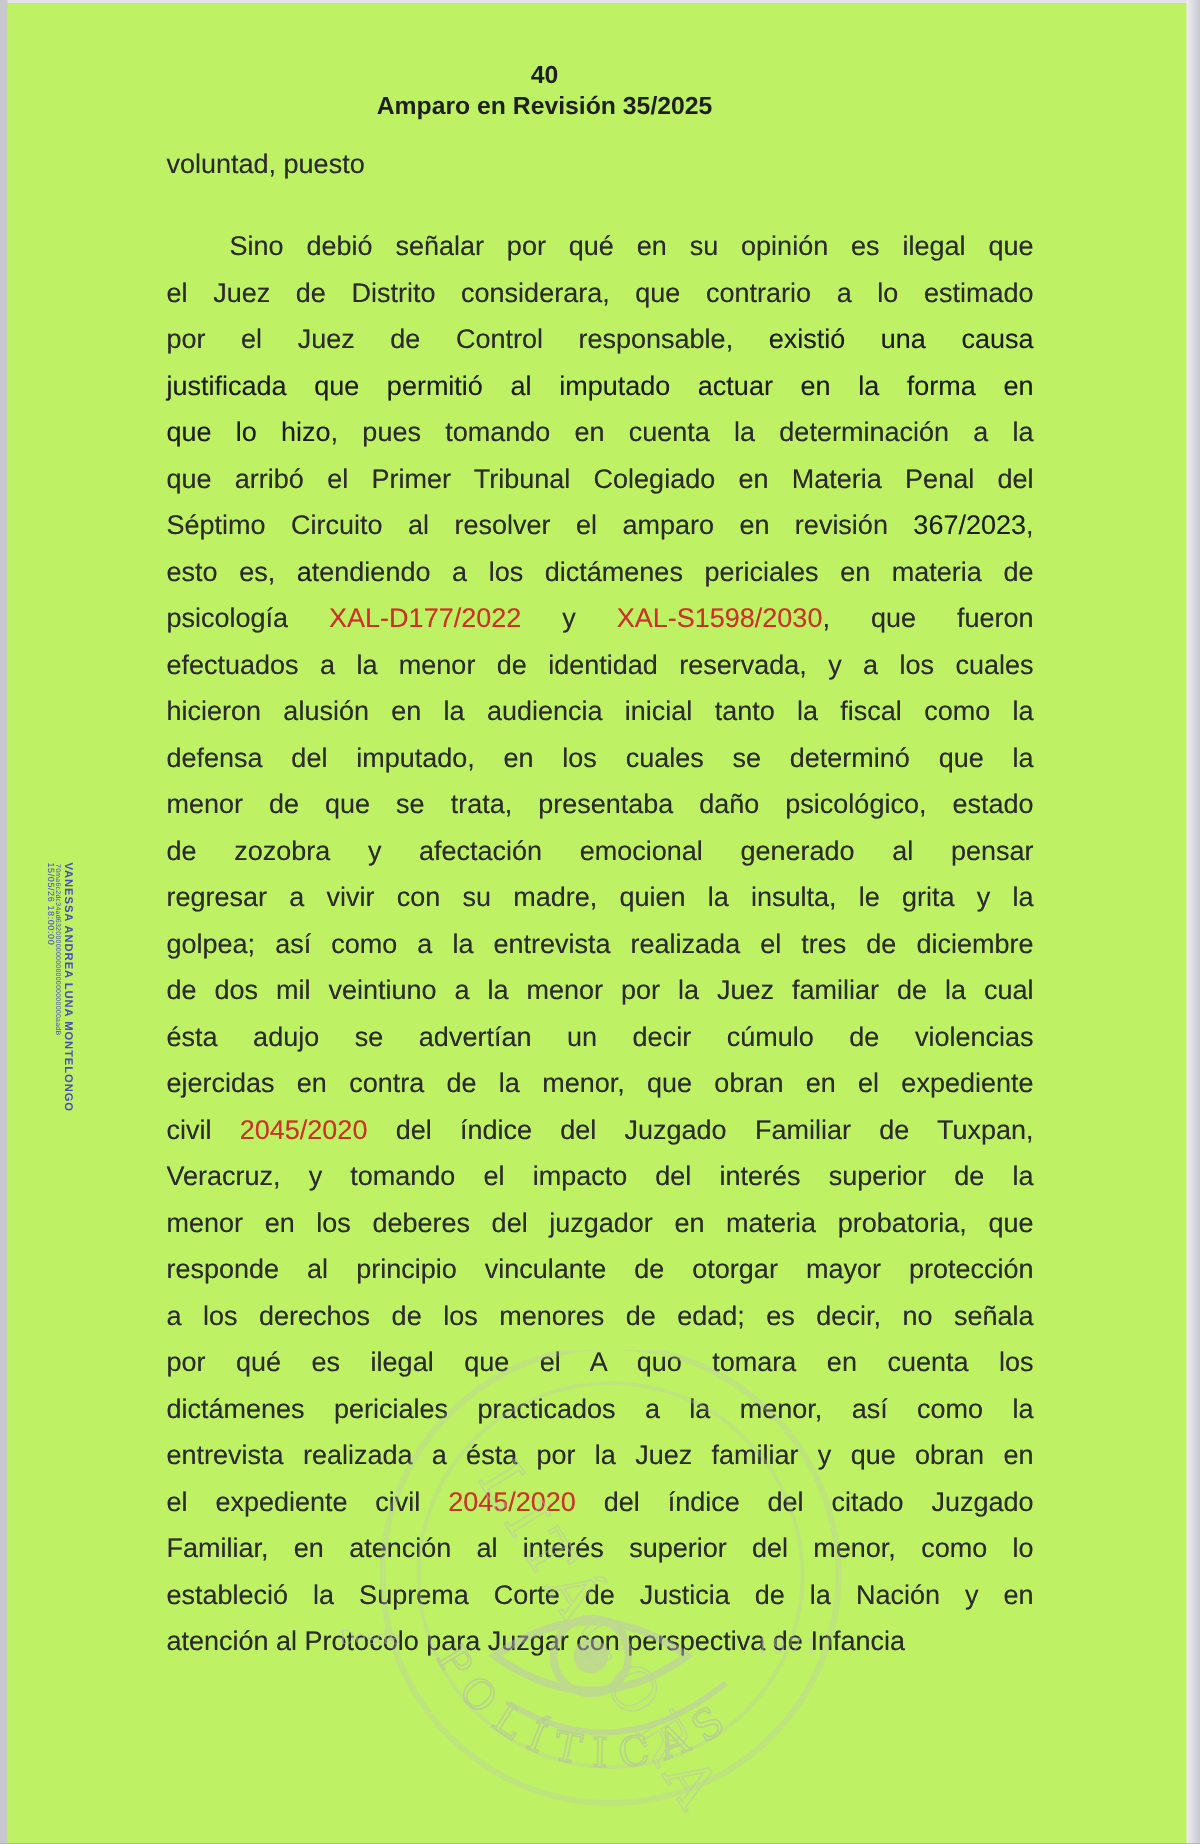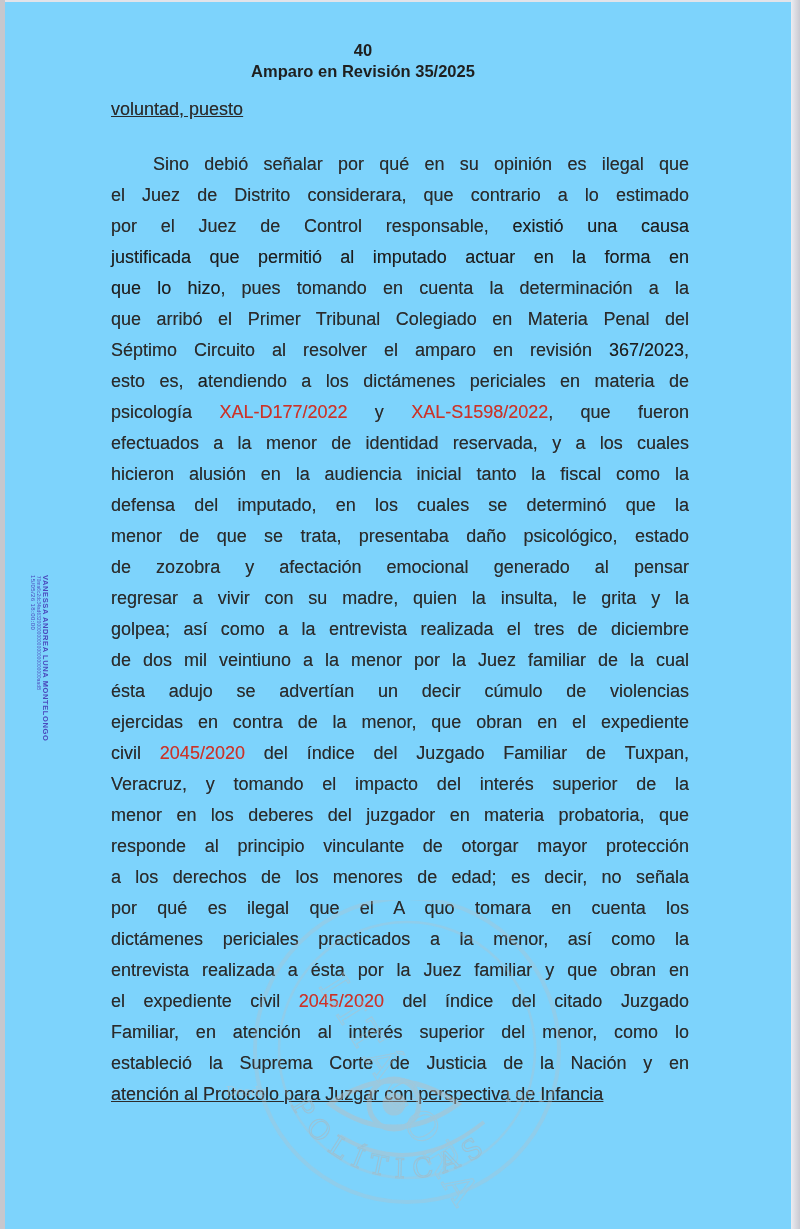--- a/index.html
+++ b/index.html
@@ -1,18 +1,18 @@
 <!DOCTYPE html>
 <html><head>
 <meta charset="utf-8">
 <style>
   html,body{margin:0;padding:0;background:#9a9aa2;}
   .page{
     position:relative;width:800px;height:1229px;margin:0 auto;
-    background:#7dd3fc;overflow:hidden;
+    background:#bef264;overflow:hidden;
     font-family:"Liberation Sans",sans-serif;color:#2b2b2b;
   }
   
   .edge-left{position:absolute;left:0;top:0;width:5px;height:1229px;background:#c7c7cd;}
   .edge-top{position:absolute;left:0;top:0;width:800px;height:2px;background:#e3e3e9;}
   .edge-right{position:absolute;right:0;top:0;width:9px;height:1229px;
     background:linear-gradient(to right,#ececf1,#c9c9d1);}
   
   .header{
     position:absolute;left:98px;top:40px;width:530px;
@@ -26,21 +26,21 @@
     font-size:18px;color:#2b2b2b;
     text-shadow:0 0 .4px rgba(43,43,43,.55);
   }
   .para{margin:0;}
   .para + .para{margin-top:24px;}
   .line{
     line-height:31px;min-height:31px;
     text-align:justify;text-align-last:justify;
     white-space:normal;
   }
-  .line.last{text-align-last:left;text-decoration:underline;}
+  .line.last{text-align-last:left;}
   .line.ind{text-indent:42px;}
   .seg-n{font-weight:400;}
   .seg-b{font-weight:400;color:#1e1e1e;}
   .seg-r{font-weight:400;color:#cc3328;text-shadow:0 0 .4px rgba(204,51,40,.5);}
   
   .stamp{
     position:absolute;left:30px;top:575px;height:166px;
     writing-mode:vertical-rl;text-orientation:mixed;
     color:#4a49bd;white-space:nowrap;
   }
@@ -74,21 +74,21 @@
       </div>
       <div class="para">
         <div class="line ind"><span class="seg-n">Sino debió señalar por qué en su opinión es ilegal que</span></div>
         <div class="line"><span class="seg-n">el Juez de Distrito considerara, que contrario a lo estimado</span></div>
         <div class="line"><span class="seg-n">por el Juez de Control responsable, </span><span class="seg-b">existió una causa</span></div>
         <div class="line"><span class="seg-b">justificada que permitió al imputado actuar en la forma en</span></div>
         <div class="line"><span class="seg-b">que lo hizo</span><span class="seg-n">, pues tomando en cuenta la determinación a la</span></div>
         <div class="line"><span class="seg-n">que arribó el Primer Tribunal Colegiado en Materia Penal del</span></div>
         <div class="line"><span class="seg-n">Séptimo Circuito al resolver el amparo en revisión </span><span class="seg-b">367/2023</span><span class="seg-n">,</span></div>
         <div class="line"><span class="seg-n">esto es, </span><span class="seg-b">a</span><span class="seg-n">tendiendo a los dictámenes periciales en materia de</span></div>
-        <div class="line"><span class="seg-n">psicología </span><span class="seg-r">XAL-D177/2022</span><span class="seg-n"> y </span><span class="seg-r">XAL-S1598/2022</span><span class="seg-n">, que fueron</span></div>
+        <div class="line"><span class="seg-n">psicología </span><span class="seg-r">XAL-D177/2022</span><span class="seg-n"> y </span><span class="seg-r">XAL-S1598/2030</span><span class="seg-n">, que fueron</span></div>
         <div class="line"><span class="seg-n">efectuados a la menor de identidad reservada, y a los cuales</span></div>
         <div class="line"><span class="seg-n">hicieron alusión en la audiencia inicial tanto la fiscal como la</span></div>
         <div class="line"><span class="seg-n">defensa del imputado, en los cuales se determinó que la</span></div>
         <div class="line"><span class="seg-n">menor de que se trata, presentaba daño psicológico, estado</span></div>
         <div class="line"><span class="seg-n">de zozobra y afectación emocional generado al pensar</span></div>
         <div class="line"><span class="seg-n">regresar a vivir con su madre, quien la insulta, le grita y la</span></div>
         <div class="line"><span class="seg-n">golpea; así como a la entrevista realizada el tres de diciembre</span></div>
         <div class="line"><span class="seg-n">de dos mil veintiuno a la menor por la Juez familiar de la cual</span></div>
         <div class="line"><span class="seg-n">ésta adujo se advertían un decir cúmulo de violencias</span></div>
         <div class="line"><span class="seg-n">ejercidas en contra de la menor, que obran en el expediente</span></div>

